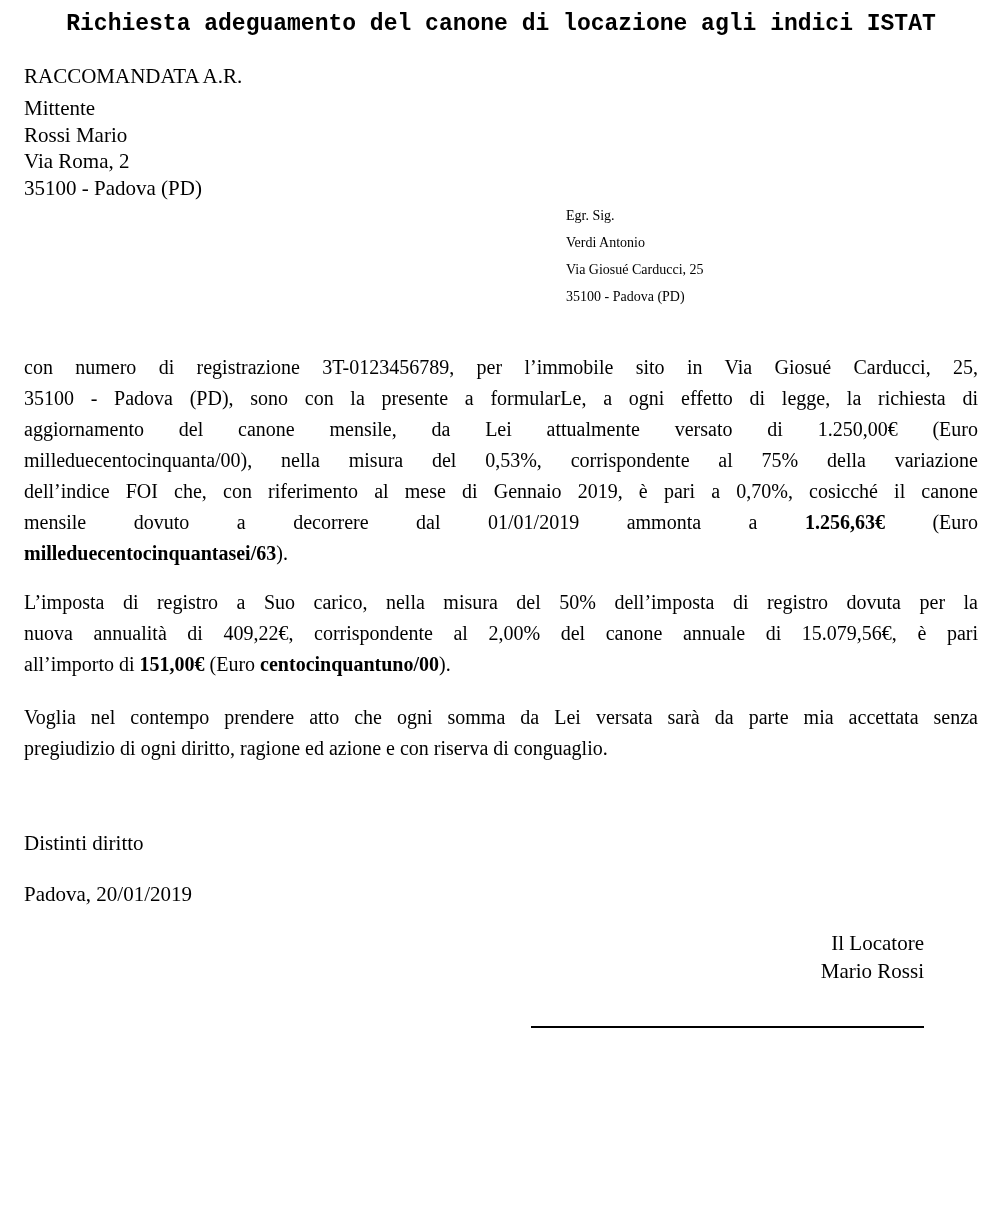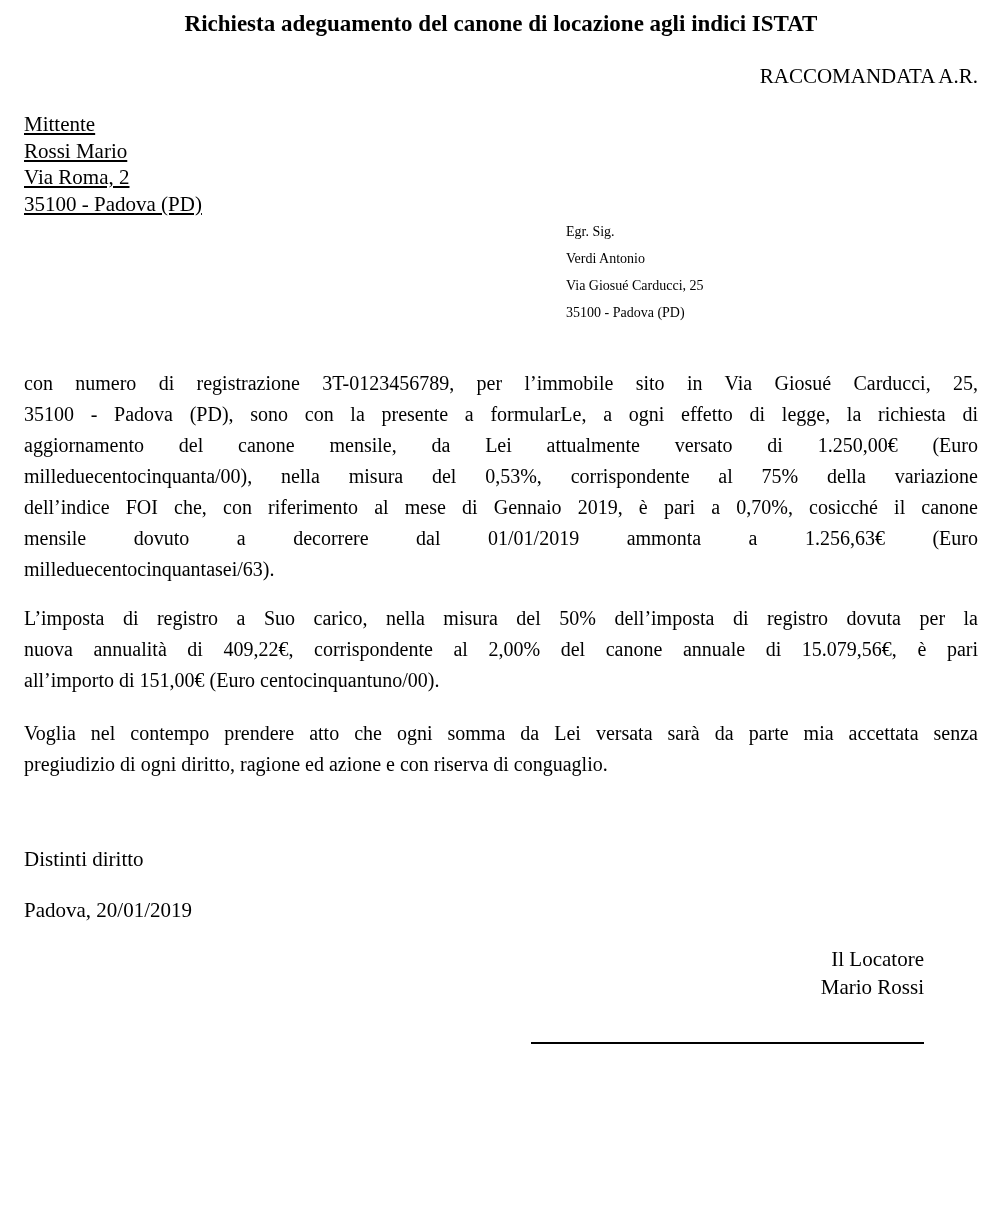--- a/index.html
+++ b/index.html
@@ -7,36 +7,36 @@
     width: 1000px; height: 1212px;
     font-family: "Liberation Serif", "DejaVu Serif", serif;
     color: #000000;
     overflow: hidden;
   }
   .page { box-sizing: border-box; width: 1000px; height: 1212px; padding: 0 22px 0 24px; }
 
   .title {
     margin: 10px 0 0 0;
     font-size: 23px; font-weight: bold;
-    line-height: 28px; text-align: center;
+    line-height: 28px; text-align: center; font-family: Liberation Mono, monospace;
   }
-  .racc { margin-top: 25px; font-size: 21px; line-height: 27px; text-align: right; }
+  .racc { margin-top: 25px; font-size: 21px; line-height: 27px; }
 
-  .sender { margin-top: 21px; font-size: 21px; line-height: 26.5px; text-decoration: underline; }
+  .sender { margin-top: 5px; font-size: 21px; line-height: 26.5px; }
   .recipient { margin-top: 1px; margin-left: 542px; font-size: 14px; line-height: 27px; }
 
   .subject { margin-top: 102px; font-size: 21px; line-height: 27px; }
 
   .par { font-size: 20px; line-height: 31px; margin: 0; }
   .par-1 { margin-top: 42px; }
   .par-2 { margin-top: 18px; }
   .par-3 { margin-top: 22px; }
   .par .line { text-align: justify; text-align-last: justify; }
   .par .line.last { text-align-last: left; }
-  .par .bold { font-weight: normal; }
+  .par .bold { font-weight: bold; }
 
   .closing { margin-top: 66px; font-size: 21px; line-height: 27px; }
   .place-date { margin-top: 24px; font-size: 21px; line-height: 27px; }
 
   .signature {
     margin-top: 21px; margin-left: 507px;
     width: 393px; text-align: right;
     font-size: 21px; line-height: 28px;
   }
   .sig-line { margin-top: 41px; border-top: 2px solid #000; height: 0; }

